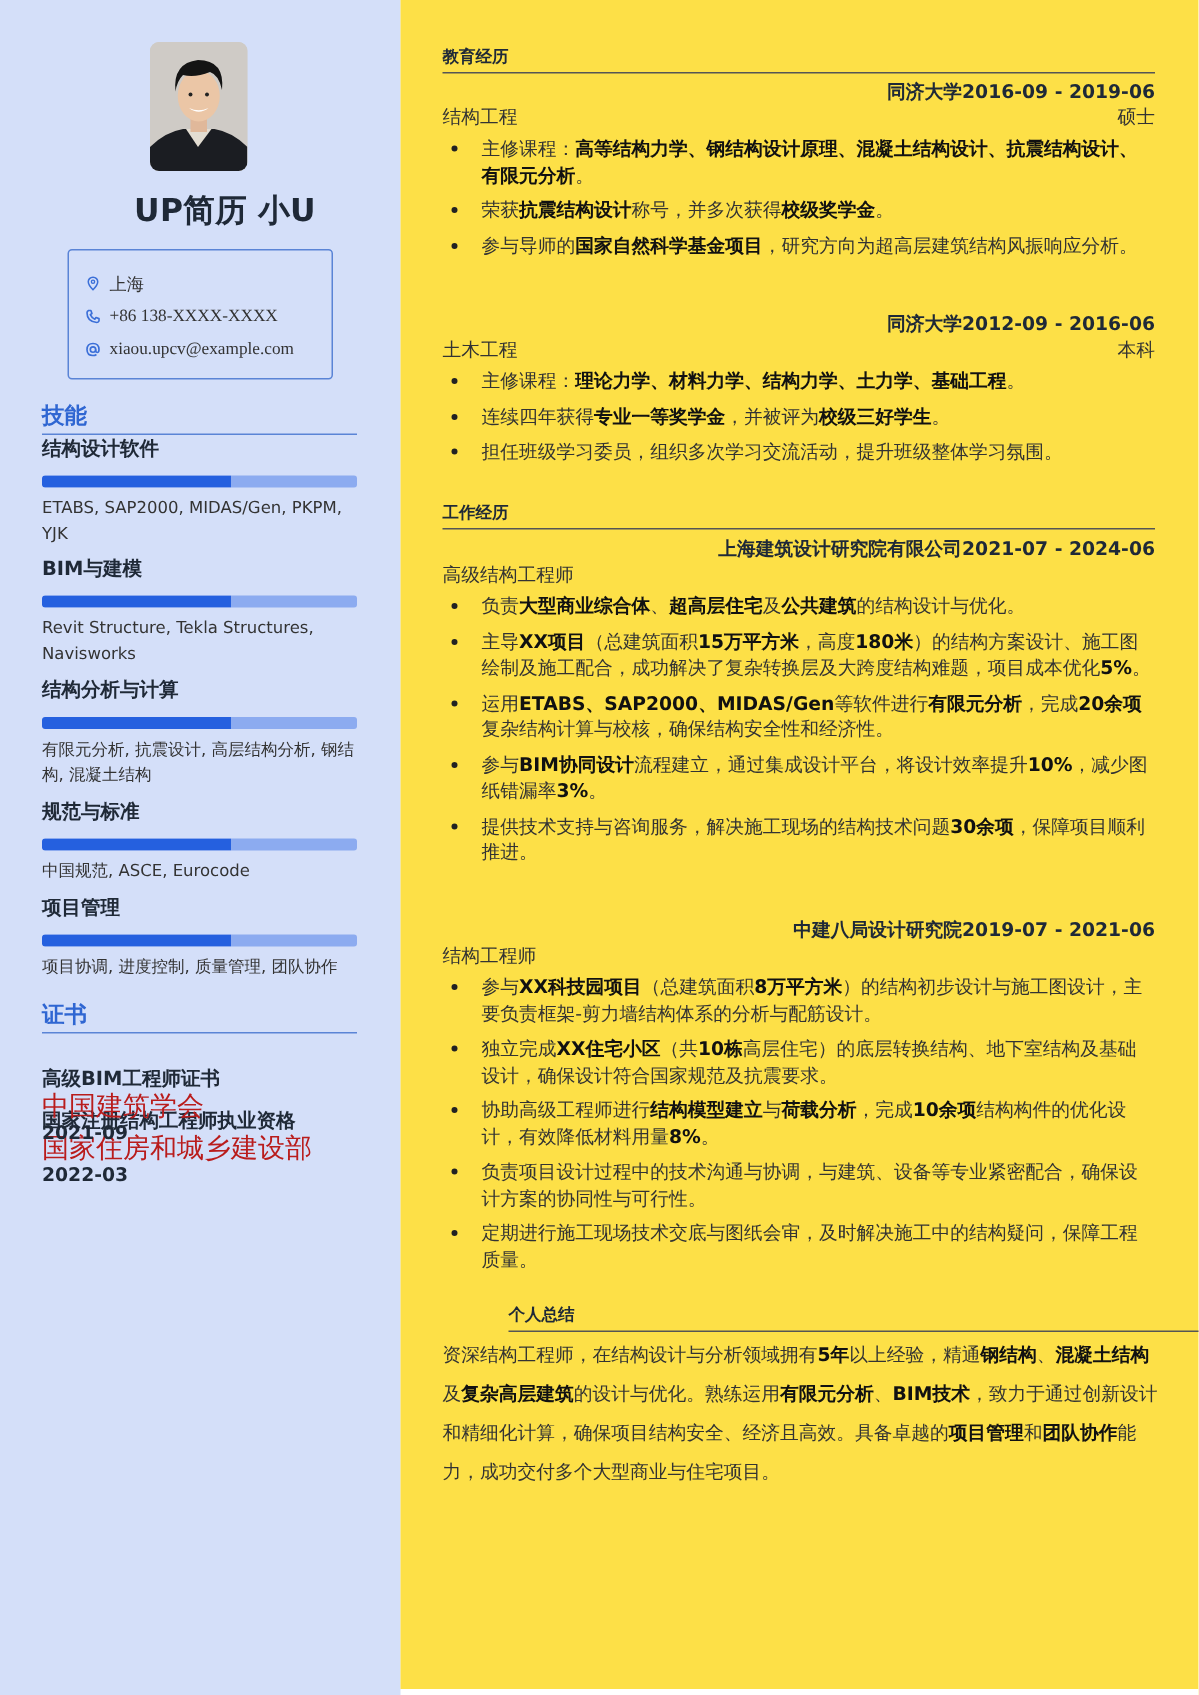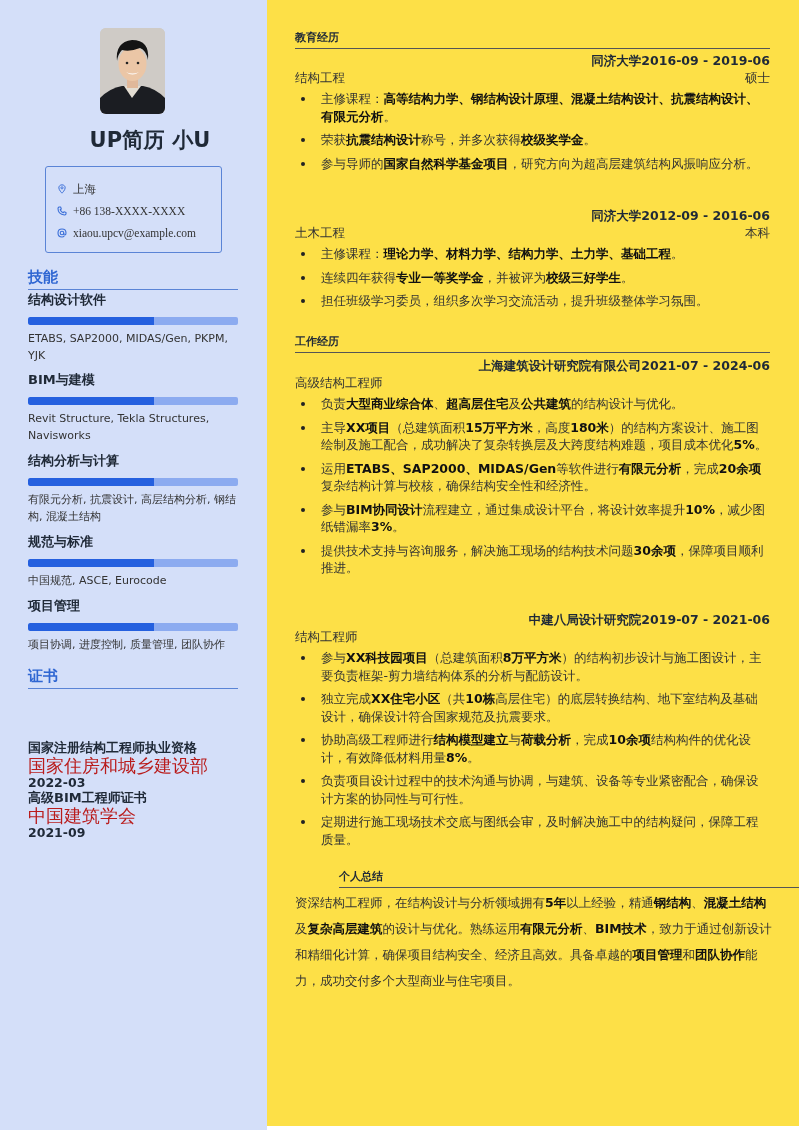--- a/index.html
+++ b/index.html
@@ -134,21 +134,21 @@
   </div>
 
   <div class="sec-title-side" style="top:667px;">证书</div>
 
   <div class="cert" style="top:691px;margin-top:48px;">
     <div class="cert-title">国家注册结构工程师执业资格</div>
     <div class="cert-org">国家住房和城乡建设部</div>
     <div class="cert-date">2022-03</div>
   </div>
 
-  <div class="cert" style="top:789px;">
+  <div class="cert" style="top:711px;">
     <div class="cert-title">高级BIM工程师证书</div>
     <div class="cert-org">中国建筑学会</div>
     <div class="cert-date">2021-09</div>
   </div>
 </aside>
 
 <main class="main">
 
   <div class="sec-title" style="top:30px;">教育经历</div>
 

